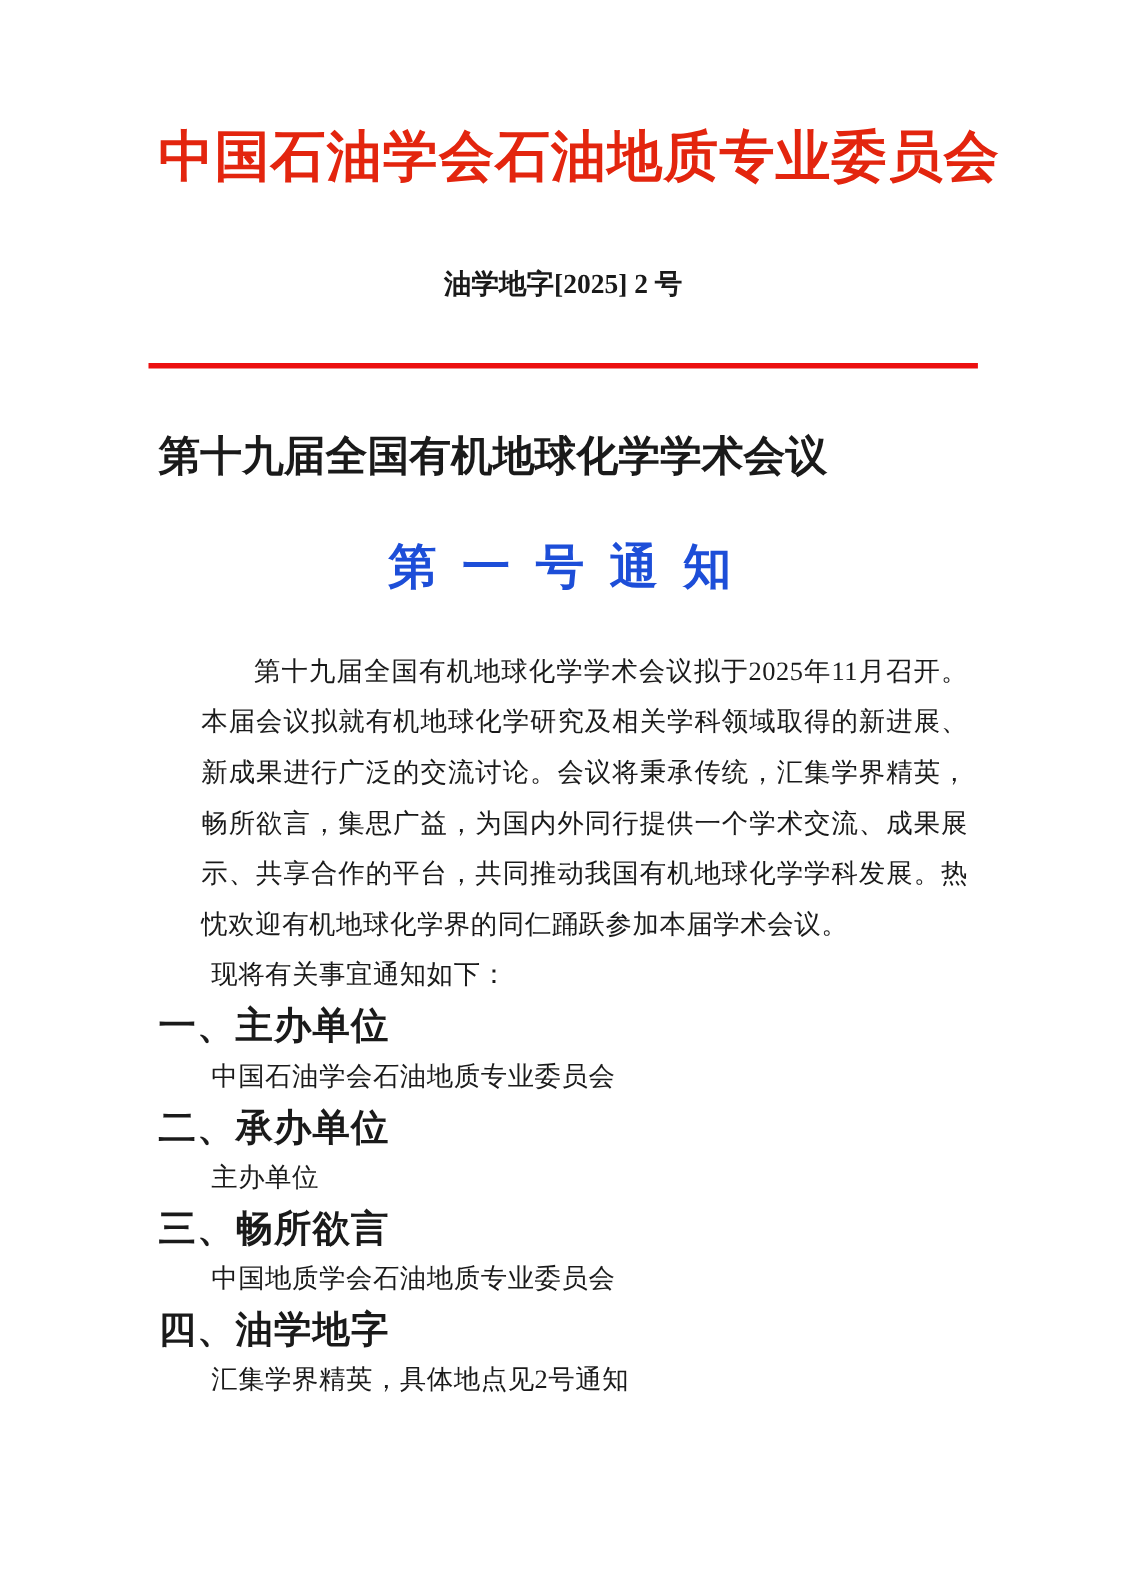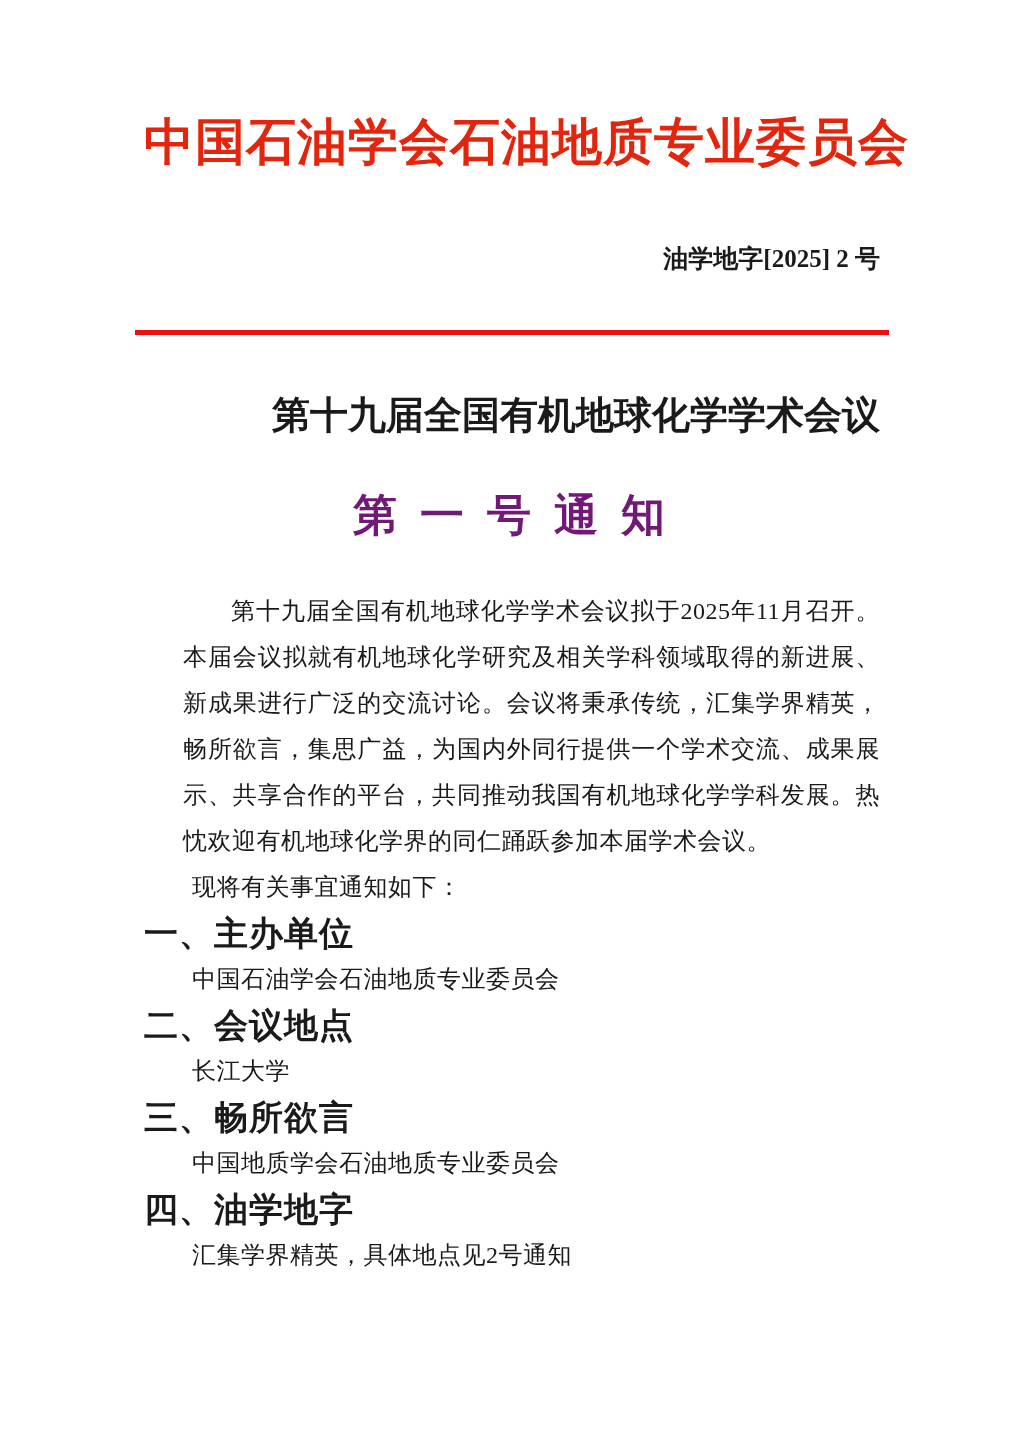--- a/index.html
+++ b/index.html
@@ -21,33 +21,33 @@
     margin-top: 110px;
     text-align: center;
     font-size: 50px;
     line-height: 64px;
     font-weight: bold;
     letter-spacing: 1px;
     white-space: nowrap;
   }
   .doc-number {
     margin-top: 70px;
-    text-align: right;
+    text-align: center;
     font-size: 25px;
     line-height: 30px;
     font-weight: bold;
   }
   .red-divider {
     margin: 56px -9px 0 -9px;
     height: 5px;
     border: none;
   }
   .conference-title {
     margin-top: 56px;
-    text-align: right;
+    text-align: left;
     font-size: 38px;
     line-height: 48px;
     font-weight: bold;
     white-space: nowrap;
   }
   .notice-title {
     margin-top: 50px;
     text-align: center;
     font-size: 44px;
     line-height: 54px;
@@ -89,36 +89,36 @@
 <div class="page">
 
   <div class="org-title" style="color: rgb(227, 37, 14);">中国石油学会石油地质专业委员会</div>
 
   <div class="doc-number">油学地字[2025] 2 号</div>
 
   <hr class="red-divider" style="background-color: rgb(236, 16, 16);">
 
   <div class="conference-title">第十九届全国有机地球化学学术会议</div>
 
-  <div class="notice-title" style="color: #701a75;">第 一 号 通 知</div>
+  <div class="notice-title" style="color: #1d4ed8;">第 一 号 通 知</div>
 
   <div class="body-text">
 
     <p class="intro-paragraph">第十九届全国有机地球化学学术会议拟于2025年11月召开。本届会议拟就有机地球化学研究及相关学科领域取得的新进展、新成果进行广泛的交流讨论。会议将秉承传统，汇集学界精英，畅所欲言，集思广益，为国内外同行提供一个学术交流、成果展示、共享合作的平台，共同推动我国有机地球化学学科发展。热忱欢迎有机地球化学界的同仁踊跃参加本届学术会议。</p>
 
     <p class="notice-lead">现将有关事宜通知如下：</p>
 
     <div>
       <div class="section-heading">一、主办单位</div>
       <div class="section-item">中国石油学会石油地质专业委员会</div>
     </div>
 
     <div>
-      <div class="section-heading">二、会议地点</div>
-      <div class="section-item">长江大学</div>
+      <div class="section-heading">二、承办单位</div>
+      <div class="section-item">主办单位</div>
     </div>
 
     <div>
       <div class="section-heading">三、畅所欲言</div>
       <div class="section-item">中国地质学会石油地质专业委员会</div>
     </div>
 
     <div>
       <div class="section-heading">四、油学地字</div>
       <div class="section-item">汇集学界精英，具体地点见2号通知</div>

